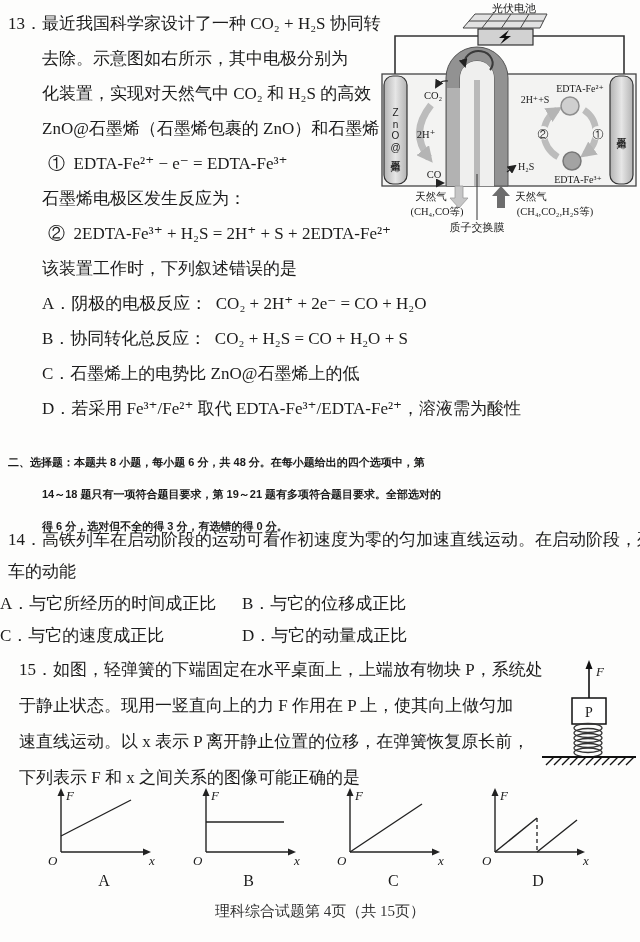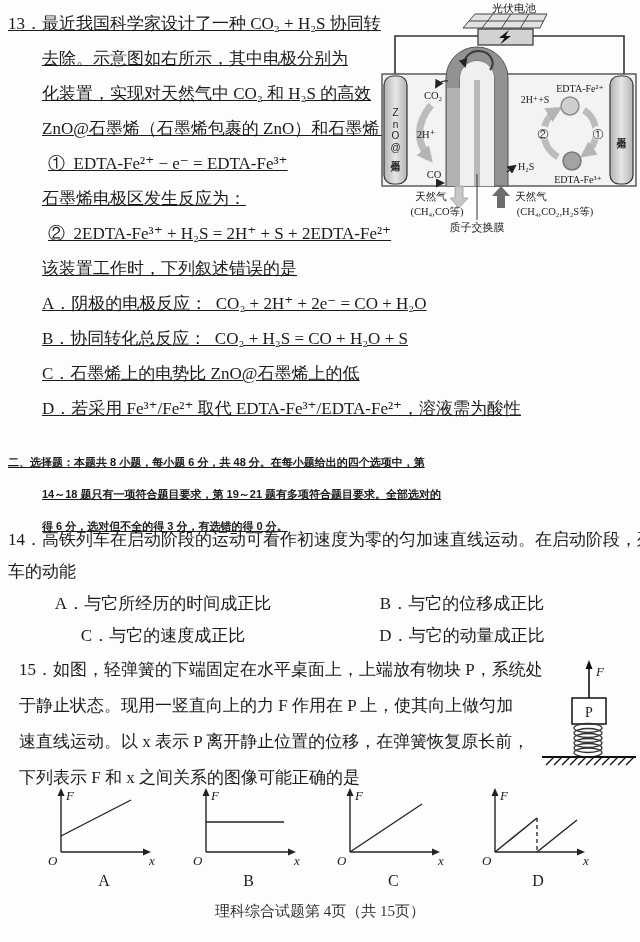--- a/index.html
+++ b/index.html
@@ -3,28 +3,28 @@
 <meta charset="utf-8">
 <title>理科综合试题</title>
 <style>
   html,body{margin:0;padding:0;background:#9a9a9a;}
   .page{
     position:relative;width:640px;height:942px;margin:0 auto;
     background:#fdfdfc;color:#1b1b1b;overflow:hidden;
     font-family:"Liberation Serif","DejaVu Serif",serif;
   }
   .block{position:absolute;left:0;width:640px;}
-  .line{font-size:17px;line-height:35px;white-space:pre;padding-left:8px;text-decoration:underline;}
+  .line{font-size:17px;line-height:35px;white-space:pre;padding-left:8px;}
   .indent{padding-left:42px;}
   .eq{padding-left:48px;}
   .opt{padding-left:42px;}
   .heading .line{font-weight:bold;line-height:32px;font-size:11px;
     font-family:"Liberation Sans","DejaVu Sans",sans-serif;}
   .q14-line{font-size:17px;line-height:32px;white-space:pre;padding-left:8px;}
-  .q14-opts{display:grid;grid-template-columns:242px auto;padding-left:42px;text-align:center;}
+  .q14-opts{display:grid;grid-template-columns:242px auto;}
   .q14-opts span{font-size:17px;line-height:32px;white-space:pre;}
   .q15-line{font-size:17px;line-height:36px;white-space:pre;padding-left:19px;}
   
   .diagram{position:absolute;left:381px;top:2px;width:278px;height:232px;}
   .diagram svg{position:absolute;left:0;top:0;}
   .v-label{
     position:absolute;top:76px;width:23px;height:106px;
     writing-mode:vertical-lr;text-orientation:upright;
     font-size:10px;line-height:23px;letter-spacing:0.5px;
     display:flex;align-items:center;justify-content:center;

